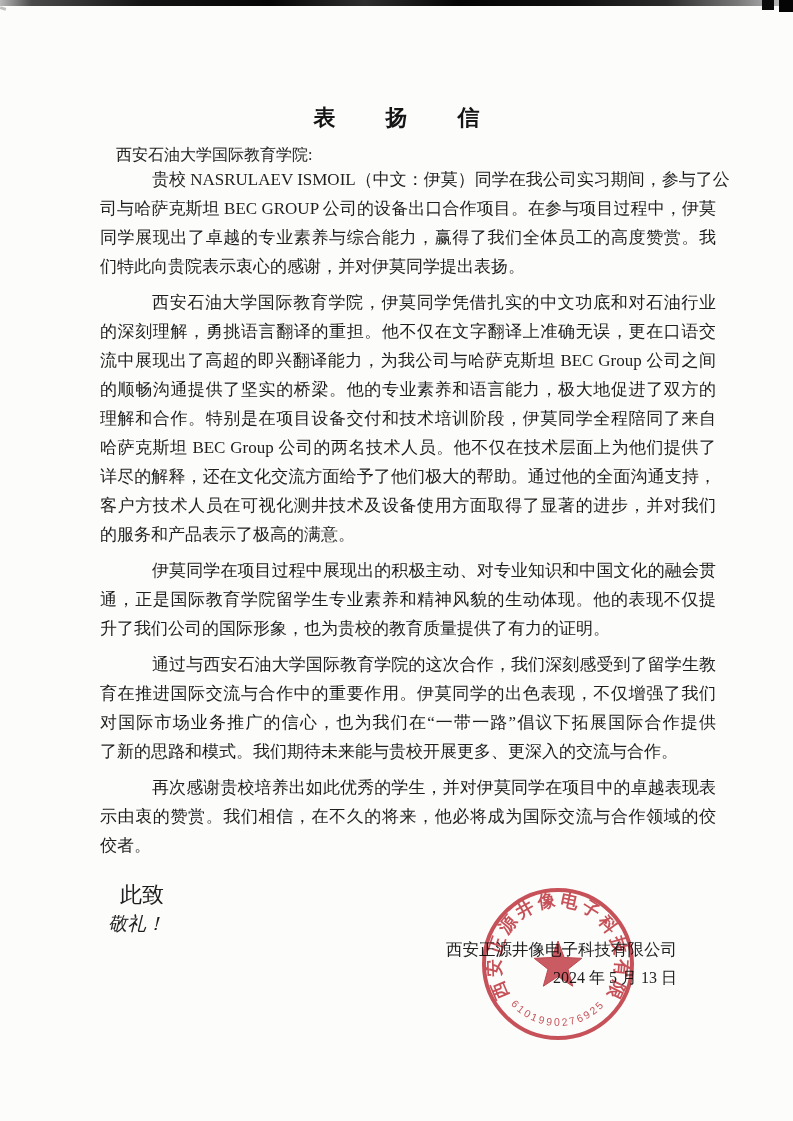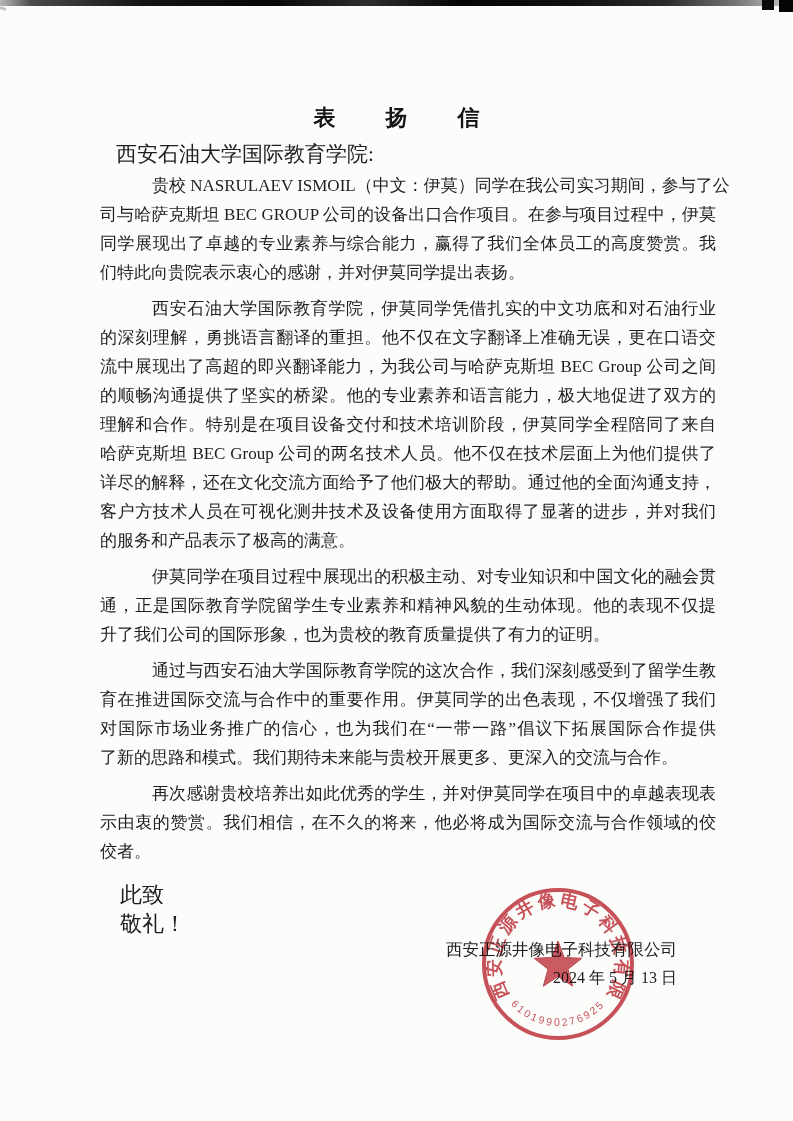--- a/index.html
+++ b/index.html
@@ -23,37 +23,37 @@
   .scan-left-mark{position:absolute;top:7px;left:0;width:6px;height:3px;background:#9a9a9a;opacity:.6;transform:rotate(18deg);}
 
   .title{
     position:absolute;top:103px;left:0;right:0;
     display:flex;justify-content:center;gap:50px;
     font-size:22px;font-weight:bold;letter-spacing:0;
     color:#151515;
   }
   .salutation{
     position:absolute;top:140px;left:116px;
-    font-size:21px;line-height:29px;
+    font-size:16px;line-height:29px;
   }
   .body-text{
-    position:absolute;top:171px;left:100px;width:616px;
+    position:absolute;top:165px;left:100px;width:616px;
     font-size:17px;
   }
   .para{margin:0 0 7px 0;}
   .line{
     width:616px;height:29px;line-height:29px;
     text-align:justify;text-align-last:justify;
     white-space:nowrap;
   }
   .line.first{text-indent:52px;}
   .line.last{text-align-last:left;text-align:right;}
 
   .closing-1{position:absolute;top:880px;left:120px;font-size:22px;line-height:29px;}
-  .closing-2{position:absolute;top:909px;left:120px;font-size:22px;line-height:29px;}
+  .closing-2{position:absolute;top:909px;left:108px;font-size:19px;line-height:29px;font-style:italic;}
 
   .signature{
     position:absolute;top:939px;right:116px;
     text-align:right;font-size:16.5px;line-height:22px;
   }
   .signature .company{display:block;}
   .signature .date{display:block;margin-top:6px;font-size:16px;}
 
   .seal{
     position:absolute;left:478px;top:884px;width:160px;height:160px;

